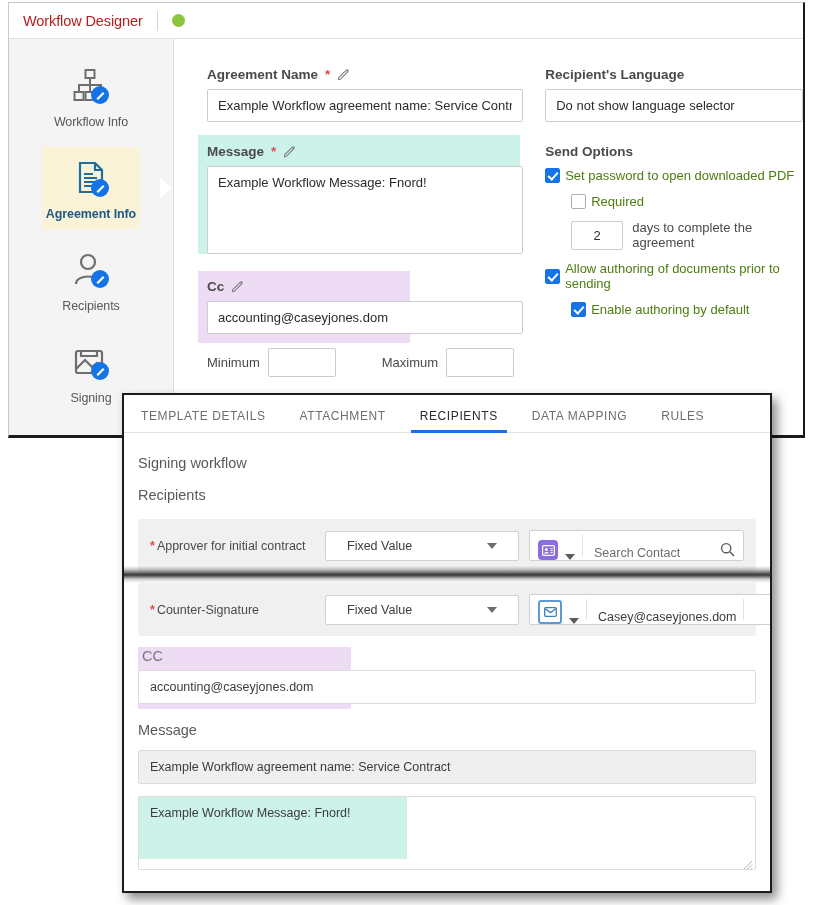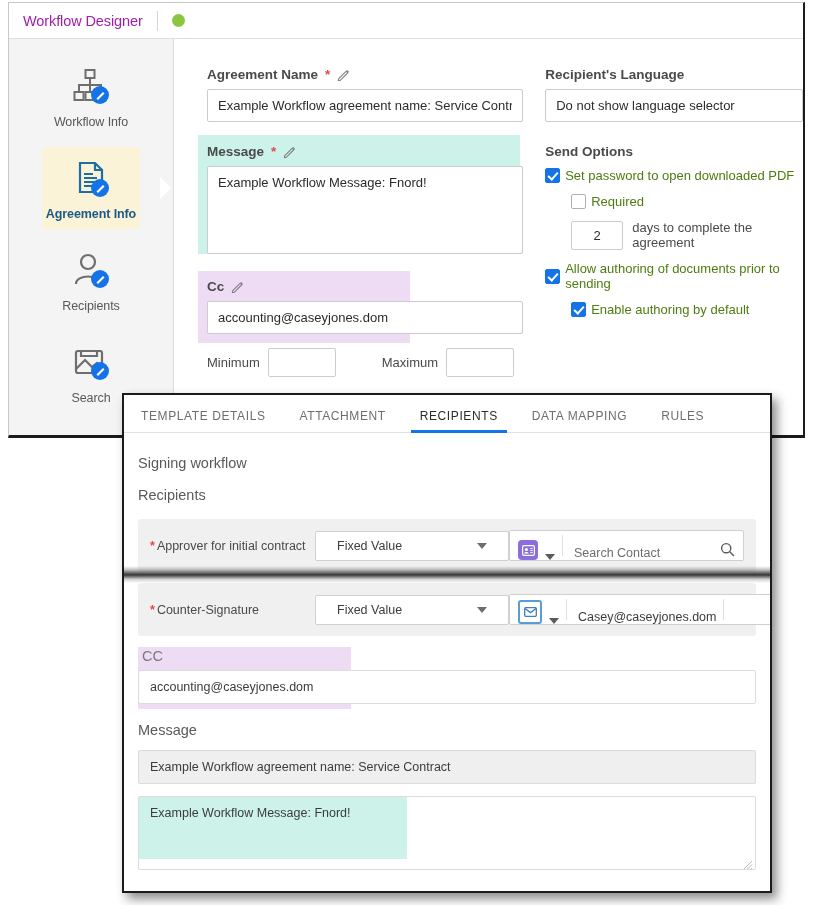--- a/index.html
+++ b/index.html
@@ -40,21 +40,21 @@
     width: 100%;
     height: 36px;
     background: #ffffff;
     border-bottom: 1px solid #e0e0e0;
     display: flex;
     align-items: center;
     box-sizing: border-box;
   }
   #designer-title {
     font-size: 14.5px;
-    color: #a21caf;
+    color: #b91c1c;
     padding: 0 14px 0 14px;
     letter-spacing: -0.1px;
   }
   .header-divider {
     width: 1px;
     height: 20px;
     background: #d4d4d4;
   }
   #wf-status-wrap {
     display: flex;
@@ -130,21 +130,21 @@
   }
   .form-cols { display: flex; gap: 22px; }
   .col-left  { width: 325px; }
   .col-right { width: 265px; }
 
   .field-label {
     font-size: 13.5px;
     font-weight: bold;
     color: #4a4a4a;
     display: flex;
-    align-items: flex-end;
+    align-items: flex-start;
     gap: 7px;
     margin-bottom: 7px;
   }
   .req-star { color: #e34850; font-weight: bold; }
   .pencil { display: inline-block; width: 14px; height: 14px; }
 
   .text-input {
     width: 100%;
     box-sizing: border-box;
     border: 1px solid #cccccc;
@@ -317,21 +317,21 @@
     color: #5a5a5a;
     margin: 6px 0 16px 0;
   }
   .recip-card {
     background: #f0f0f0;
     border-radius: 3px;
     padding: 11px 12px;
     margin-bottom: 11px;
     display: flex;
     align-items: center;
-    gap: 0;
+    gap: 10px;
   }
   .recip-label {
     font-size: 12.5px;
     color: #4a4a4a;
     width: 165px;
     flex: 0 0 auto;
   }
   .recip-label .req-star { margin-right: 2px; }
   .select-box {
     width: 150px;
@@ -534,21 +534,21 @@
     <div class="rail-item">
       <div class="rail-icon">
         <svg width="40" height="38" viewBox="0 0 40 38">
           <rect x="5" y="7" width="26" height="22" rx="2" fill="none" stroke="#6e6e6e" stroke-width="2.2"></rect>
           <path d="M5 25 L14 16 L21 23 L26 19 L31 24" fill="none" stroke="#6e6e6e" stroke-width="2.2"></path>
           <path d="M10 7 V12 H26 V7" fill="none" stroke="#6e6e6e" stroke-width="2.2"></path>
           <circle cx="29" cy="27" r="9" fill="#1473e6"></circle>
           <path d="M25.5 30.5 L32 24 L33.5 25.5 L27 32 Z" fill="#ffffff"></path>
         </svg>
       </div>
-      <div class="rail-label">Search</div>
+      <div class="rail-label">Signing</div>
     </div>
   </div>
 
   <div id="designer-form">
     <div class="form-cols">
 
       <div class="col-left">
 
         <div>
           <div class="field-label">

